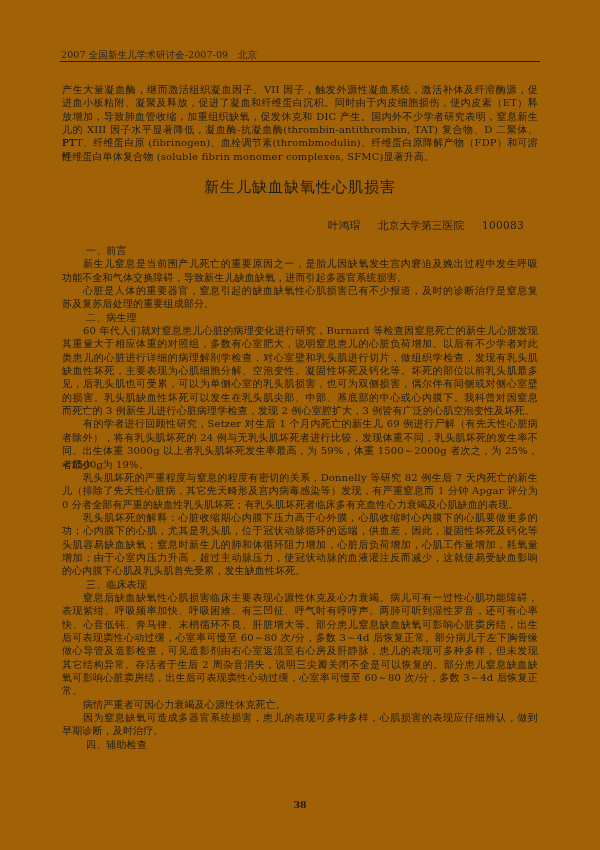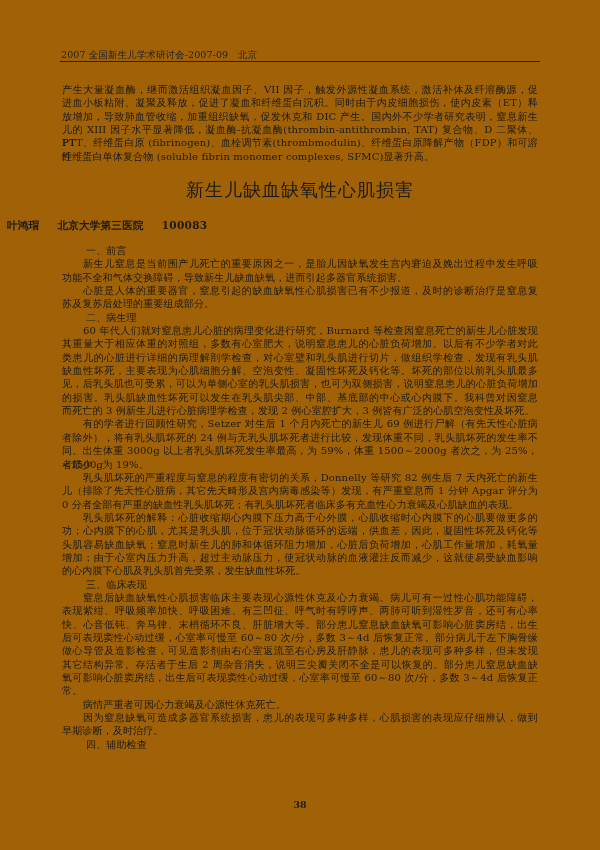--- a/index.html
+++ b/index.html
@@ -5,22 +5,22 @@
   html, body { margin: 0; padding: 0; background: #ffffff; }
   body { width: 600px; height: 850px; position: relative; overflow: hidden;
          font-family: "DejaVu Serif", "Liberation Serif", serif; color: #1a1a1a; }
   .page { position: absolute; left: 0; top: 0; width: 600px; height: 850px; background: #a16207; }
   .running-header { position: absolute; left: 61px; top: 49px; font-size: 9.5px; letter-spacing: 0.1px; color: #222; white-space: nowrap; }
   .header-rule { position: absolute; left: 60px; top: 61px; width: 480px; height: 0; border-top: 1.6px solid #222; }
   .block { position: absolute; left: 62px; width: 476px; font-size: 10px; line-height: 13.35px; }
   .line { white-space: nowrap; overflow: visible; display: block; height: 13.35px; letter-spacing: 0.15px; }
   .line.justify { text-align: justify; text-align-last: justify; white-space: normal; }
   .indent { padding-left: 21px; }
-  .title { position: absolute; left: 0; width: 600px; top: 178px; text-align: center; font-size: 18px; letter-spacing: 1px; color: #1a1a1a; }
-  .author { position: absolute; left: 0; width: 531px; top: 219px; text-align: left; font-size: 10.5px; letter-spacing: 0.3px; font-weight: bold; }
+  .title { position: absolute; left: 0; width: 600px; top: 178px; text-align: center; font-size: 15px; letter-spacing: 1px; color: #1a1a1a; }
+  .author { position: absolute; left: 0; width: 531px; top: 219px; text-align: right; font-size: 10.5px; letter-spacing: 0.3px; }
   .author span { margin: 0 7px; }
   .section-heading { padding-left: 24px; }
   .page-number { position: absolute; left: 0; width: 600px; top: 799px; text-align: center; font-size: 9.5px; font-weight: bold; }
 </style>
 </head>
 <body>
 
 <div class="page">
 
   <div class="running-header">2007 全国新生儿学术研讨会-2007-09　北京</div>
@@ -47,21 +47,21 @@
       <span class="line section-heading">一、前言</span>
       <span class="line indent justify">新生儿窒息是当前围产儿死亡的重要原因之一，是胎儿因缺氧发生宫内窘迫及娩出过程中发生呼吸</span>
       <span class="line">功能不全和气体交换障碍，导致新生儿缺血缺氧，进而引起多器官系统损害。</span>
       <span class="line indent justify">心脏是人体的重要器官，窒息引起的缺血缺氧性心肌损害已有不少报道，及时的诊断治疗是窒息复</span>
       <span class="line">苏及复苏后处理的重要组成部分。</span>
       <span class="line section-heading">二、病生理</span>
       <span class="line indent justify">60 年代人们就对窒息患儿心脏的病理变化进行研究，Burnard 等检查因窒息死亡的新生儿心脏发现</span>
       <span class="line justify">其重量大于相应体重的对照组，多数有心室肥大，说明窒息患儿的心脏负荷增加。以后有不少学者对此</span>
       <span class="line justify">类患儿的心脏进行详细的病理解剖学检查，对心室壁和乳头肌进行切片，做组织学检查，发现有乳头肌</span>
       <span class="line justify">缺血性坏死，主要表现为心肌细胞分解、空泡变性、凝固性坏死及钙化等。坏死的部位以前乳头肌最多</span>
-      <span class="line justify">见，后乳头肌也可受累，可以为单侧心室的乳头肌损害，也可为双侧损害，说明窒息患儿的心脏负荷增加</span>
+      <span class="line justify">见，后乳头肌也可受累，可以为单侧心室的乳头肌损害，也可为双侧损害，偶尔伴有同侧或对侧心室壁</span>
       <span class="line justify">的损害。乳头肌缺血性坏死可以发生在乳头肌尖部、中部、基底部的中心或心内膜下。我科曾对因窒息</span>
       <span class="line">而死亡的 3 例新生儿进行心脏病理学检查，发现 2 例心室腔扩大，3 例皆有广泛的心肌空泡变性及坏死。</span>
       <span class="line indent justify">有的学者进行回顾性研究，Setzer 对生后 1 个月内死亡的新生儿 69 例进行尸解（有先天性心脏病</span>
       <span class="line justify">者除外），将有乳头肌坏死的 24 例与无乳头肌坏死者进行比较，发现体重不同，乳头肌坏死的发生率不</span>
       <span class="line justify">同。出生体重 3000g 以上者乳头肌坏死发生率最高，为 59%，体重 1500～2000g 者次之，为 25%，&lt;1500g</span>
       <span class="line">者最少，为 19%。</span>
       <span class="line indent justify">乳头肌坏死的严重程度与窒息的程度有密切的关系，Donnelly 等研究 82 例生后 7 天内死亡的新生</span>
       <span class="line justify">儿（排除了先天性心脏病，其它先天畸形及宫内病毒感染等）发现，有严重窒息而 1 分钟 Apgar 评分为</span>
       <span class="line">0 分者全部有严重的缺血性乳头肌坏死；有乳头肌坏死者临床多有充血性心力衰竭及心肌缺血的表现。</span>
       <span class="line indent justify">乳头肌坏死的解释：心脏收缩期心内膜下压力高于心外膜，心肌收缩时心内膜下的心肌要做更多的</span>

